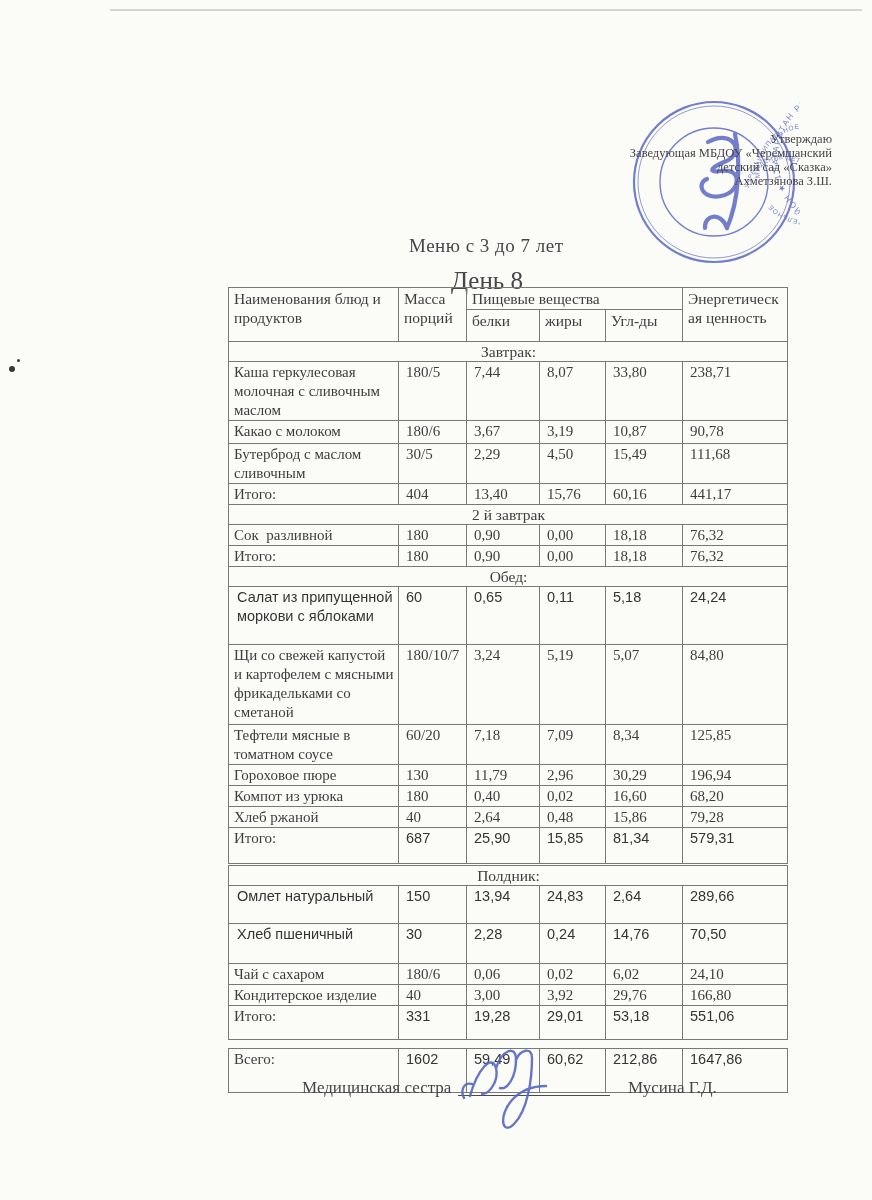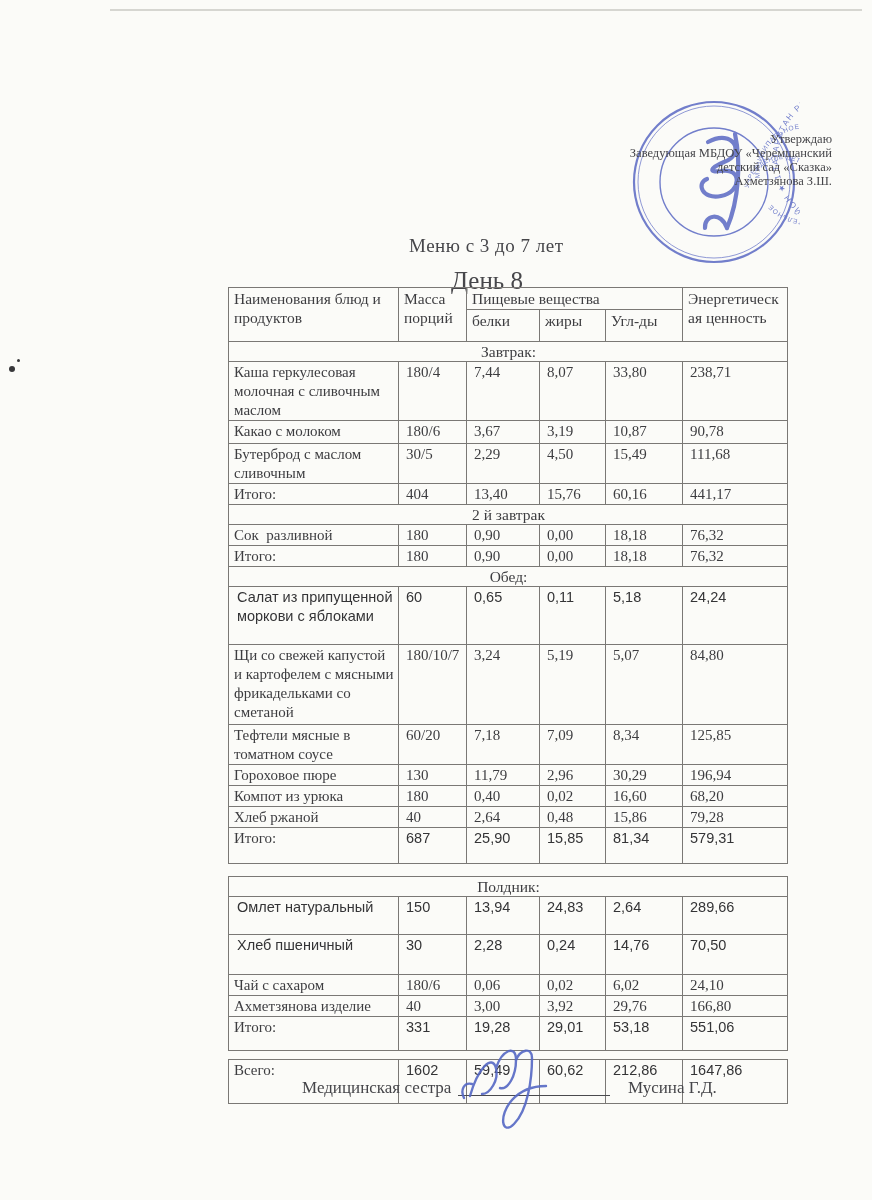--- a/index.html
+++ b/index.html
@@ -34,21 +34,21 @@
     font-size:15px;line-height:19px;
     color:#3d3d40;
     white-space:pre-wrap;
     overflow-wrap:anywhere;
   }
   table.menu td.num{padding-left:7px;}
   tr.hrow td{font-size:15.5px;line-height:19px;}
   tr.section td{text-align:center;font-size:15.5px;padding-top:0;}
   tr.alt td{font-family:"Liberation Sans",sans-serif;font-size:14.5px;color:#343436;padding-left:8px;}
   tr.alt-nums td.num{font-family:"Liberation Sans",sans-serif;font-size:14.5px;color:#343436;}
-  .seg2{margin-top:12px;}
+  .seg2{margin-top:1px;}
   .seg3{margin-top:8px;padding-left:48px;}
 
   .footer-label{position:absolute;left:302px;top:1078px;font-size:17px;color:#454549;}
   .footer-line{position:absolute;left:458px;top:1078px;width:152px;height:17px;border-bottom:1.6px solid #4a4a4e;}
   .footer-name{position:absolute;left:628px;top:1078px;font-size:17px;color:#454549;}
   .nurse-sign{position:absolute;left:452px;top:1036px;z-index:2;}
 </style>
 </head>
 <body>
 
@@ -123,21 +123,21 @@
         <td>белки</td>
         <td>жиры</td>
         <td>Угл-ды</td>
       </tr>
 
       <tr class="section" style="height:19px">
         <td colspan="6">Завтрак:</td>
       </tr>
       <tr style="height:55px">
         <td class="name">Каша геркулесовая молочная с сливочным маслом</td>
-        <td class="num">180/4</td>
+        <td class="num">180/5</td>
         <td class="num">7,44</td>
         <td class="num">8,07</td>
         <td class="num">33,80</td>
         <td class="num">238,71</td>
       </tr>
       <tr style="height:23px">
         <td class="name">Какао с молоком</td>
         <td class="num">180/6</td>
         <td class="num">3,67</td>
         <td class="num">3,19</td>
@@ -274,21 +274,21 @@
       </tr>
       <tr style="height:20px">
         <td class="name">Чай с сахаром</td>
         <td class="num">180/6</td>
         <td class="num">0,06</td>
         <td class="num">0,02</td>
         <td class="num">6,02</td>
         <td class="num">24,10</td>
       </tr>
       <tr style="height:18px">
-        <td class="name">Ахметзянова изделие</td>
+        <td class="name">Кондитерское изделие</td>
         <td class="num">40</td>
         <td class="num">3,00</td>
         <td class="num">3,92</td>
         <td class="num">29,76</td>
         <td class="num">166,80</td>
       </tr>
       <tr class="alt-nums" style="height:34px">
         <td class="name">Итого:</td>
         <td class="num">331</td>
         <td class="num">19,28</td>

